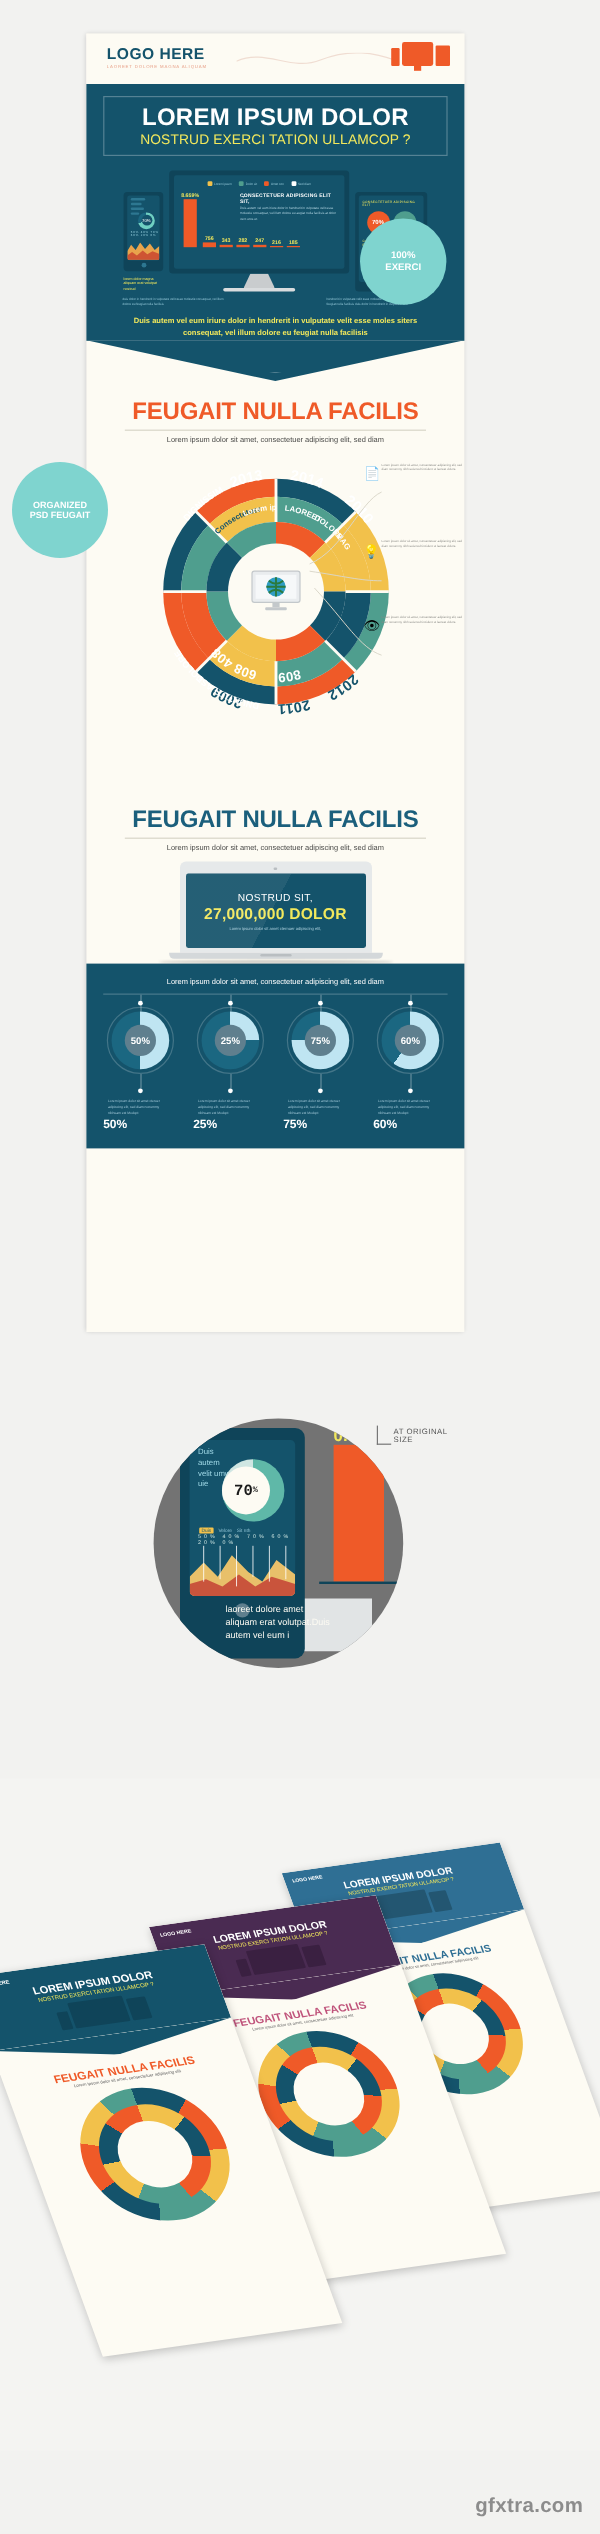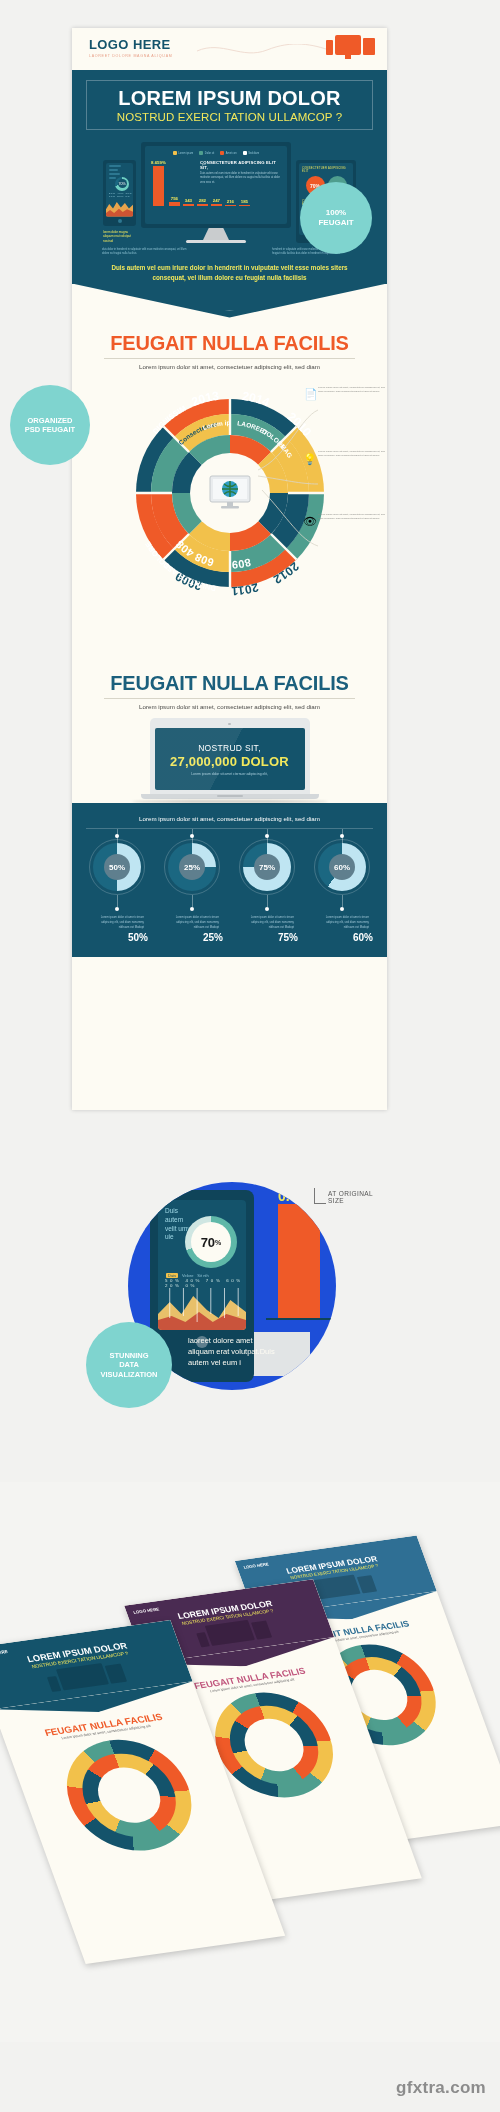--- a/index.html
+++ b/index.html
@@ -116,40 +116,40 @@
   .lap-t1 { font-size:8.5px; color:#fff; letter-spacing:.3px; }
   .lap-t2 { font-size:13px; font-weight:bold; color:#f2e85c; letter-spacing:.2px; margin-top:1px; }
   .lap-t3 { font-size:3.4px; color:#a8cddb; margin-top:3px; }
   .lap-base { width:178px;height:5px;background:#d4d8da;border-radius:0 0 4px 4px;margin:0 auto; position:relative; }
   .lap-base:after{content:"";position:absolute;left:50%;top:1px;transform:translateX(-50%);width:26px;height:2px;background:#b9bec1;border-radius:2px;}
   .lap-shadow { width:196px;height:3px;background:rgba(0,0,0,.18);border-radius:50%;margin:1px auto 0;filter:blur(1px); }
 
   .stats { background:#14536b; padding: 12px 14px 14px; }
   .stats-cap { text-align:center; font-size:6.2px; color:#fff; padding-bottom:6px; border-bottom:1px solid rgba(255,255,255,.22); }
   .stats-row { display:flex; justify-content:space-between; margin-top:0; }
-  .stat { width:62px; text-align:right; position:relative; padding-top:14px; }
+  .stat { width:62px; text-align:left; position:relative; padding-top:14px; }
   .stem { position:absolute; left:50%; top:0; width:1px; height:14px; background:rgba(255,255,255,.35); }
   .knob { position:absolute; left:50%; top:5px; transform:translate(-50%,0); width:4px;height:4px;border-radius:50%;background:#fff; }
   .donut { width:48px;height:48px;border-radius:50%;margin:0 auto; display:flex;align-items:center;justify-content:center; position:relative; }
   .donut:before { content:""; position:absolute; inset:-4px; border:1px solid rgba(255,255,255,.2); border-radius:50%; }
   .donut i { width:26px;height:26px;border-radius:50%;background:#5f7f8e;color:#fff;font-style:normal;
              font-size:8px;font-weight:bold;display:flex;align-items:center;justify-content:center; }
   .stat .stem2 { position:relative; width:1px;height:12px;background:rgba(255,255,255,.35);margin:4px auto 0; }
   .stat .knob2 { width:4px;height:4px;border-radius:50%;background:#fff;margin:0 auto; }
   .stat .txt { font-size:2.8px;color:#9fc6d6;line-height:1.7;margin-top:4px;padding:0 4px; }
   .stat .big { font-size:10px;font-weight:bold;color:#fff;margin-top:3px; }
 
   
   #detail { left:72px; top:1148px; width:315px; height:300px; background:#f2f2f0; }
-  .zoom-circle { position:absolute; left:56px; top:34px; width:208px; height:208px; border-radius:50%; overflow:hidden; background:#1d4ed8; }
+  .zoom-circle { position:absolute; left:56px; top:34px; width:208px; height:208px; border-radius:50%; overflow:hidden; background:#737373; }
   .zc-phone { position:absolute; left:22px; top:8px; width:104px; height:192px; background:#0f4459; border-radius:8px; padding:10px 8px; }
   .zc-scr { background:#14536b; border-radius:4px; height:130px; position:relative; overflow:hidden; padding:7px; }
   .zc-lines { font-size:6.5px; color:#9fd8e6; line-height:1.35; width:30px; }
   .zc-donut { position:absolute; right:9px; top:16px; width:52px;height:52px;border-radius:50%;
-              background: conic-gradient(#5fb8a8 0 70%, #cfe6e2 70% 100%); display:flex;align-items:center;justify-content:center; }
+              background: conic-gradient(#5fb8a8 0 70%, #cfe6e2 70% 100%); display:flex;align-items:center;justify-content:flex-start;font-family:Liberation Mono, monospace; }
   .zc-donut i { width:40px;height:40px;border-radius:50%;background:#fdfbf3;color:#1a1a1a;font-style:normal;
                 font-size:13px;font-weight:bold;display:flex;align-items:center;justify-content:center; }
   .zc-lg { position:absolute; left:8px; bottom:52px; display:flex;gap:4px;align-items:center; }
   .zc-lg .sw { background:#f2c14b;color:#14536b;font-size:4px;padding:0 2px;border-radius:1px; }
   .zc-lg .tx { font-size:4px;color:#8fc3d4; }
   .zc-pct { position:absolute; left:7px; bottom:42px; font-size:4.4px; color:#cfe6e2; letter-spacing:2.6px; }
   .zc-chart { position:absolute; left:0;bottom:0;width:100%;height:42px; }
   .zc-home { width:12px;height:12px;border-radius:50%;background:#5f7f8e;margin:6px auto 0; }
   .zc-bar-area { position:absolute; left:130px; top:0; width:120px; height:208px; }
   .zc-bar1 { position:absolute; left:20px; top:22px; width:42px; height:114px; background:#ef5a28; }
@@ -538,21 +538,21 @@
           <div class="knob2"></div>
         <div class="txt">Lorem ipsum dolor sit amet cteruer adipiscing elit, sed diam nonummy nibhuam est Modopt</div>
         <div class="big">60%</div>
       </div>
     </div>
   </div>
 </div>
 
 <div class="badge-teal sheet" id="badge-vector">
   <span>100%</span>
-  <span>FEUGAIT</span>
+  <span>EXERCI</span>
 </div>
 <div class="badge-teal sheet" id="badge-psd">
   <span>ORGANIZED</span>
   <span>PSD FEUGAIT</span>
 </div>
 
 <div class="sheet" id="detail">
 
   <div class="atsize-mark"></div>
   <div class="atsize">AT ORIGINAL SIZE</div>
@@ -593,25 +593,20 @@
               <line x1="82" y1="0" x2="82" y2="28"></line>
           </g>
         </svg>
       </div>
       <div class="zc-home"></div>
     </div>
 
     <div class="zc-cap">laoreet dolore amet aliquam erat volutpat.Duis autem vel eum i</div>
   </div>
 
-  <div class="badge-teal" id="badge-stunning">
-    <span>STUNNING</span>
-    <span>DATA</span>
-    <span>VISUALIZATION</span>
-  </div>
 
 </div>
 
 <div class="sheet" id="stack">
 
   <div class="mini lblue" style="left:290px; top:60px; transform: rotate(-20deg) skewY(12deg) scale(1.02);">
     <div class="mh">
       <div class="mlogo">LOGO HERE</div>
       <div class="mt1">LOREM IPSUM DOLOR</div>
       <div class="mt2">NOSTRUD EXERCI TATION ULLAMCOP ?</div>

